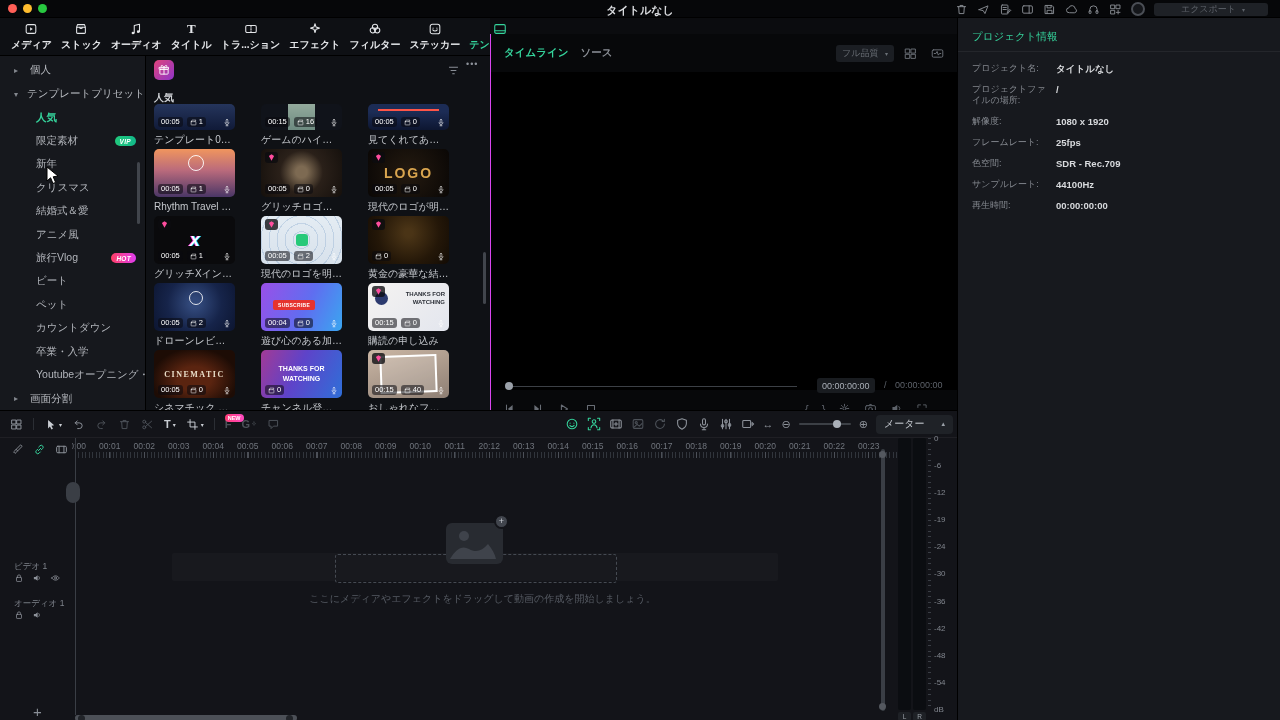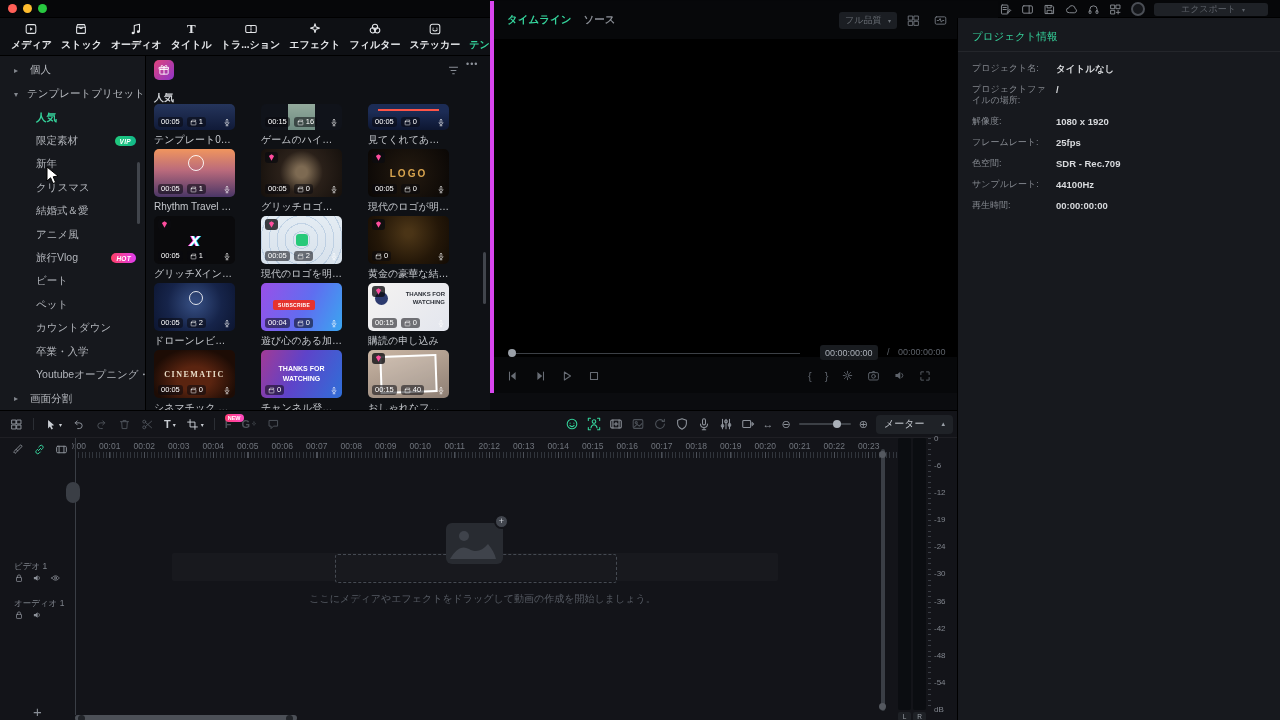--- a/index.html
+++ b/index.html
@@ -57,42 +57,42 @@
 .ttext{position:absolute;left:0;right:0;top:0;bottom:0;display:flex;align-items:center;justify-content:center;font-weight:700;color:#fff;text-align:center}
 .ttext:empty{display:none}
 .card:nth-child(1) .thumb{background:linear-gradient(180deg,#25355c,#101a38)}
 .card:nth-child(2) .thumb{background:linear-gradient(90deg,#10131a 0 33%,transparent 33% 67%,#10131a 67%),linear-gradient(180deg,#93aa9c,#6d8a80)}
 .card:nth-child(3) .thumb{background:linear-gradient(180deg,#1c2c55 0 30%,#0d1631)}
 .card:nth-child(3) .thumb::before{content:"";position:absolute;left:12%;right:12%;top:5px;height:2px;background:#ff5548}
 .card:nth-child(4) .thumb{background:linear-gradient(180deg,#f0955e 0%,#b96a7c 45%,#4a3666 100%)}
 .card:nth-child(4) .thumb::before{content:"";position:absolute;left:50%;top:6px;margin-left:-7px;width:14px;height:14px;border:1.5px solid rgba(255,255,255,.9);border-radius:50%}
 .card:nth-child(5) .thumb{background:radial-gradient(circle at 50% 48%,#7d6a52 0 12%,#2a2019 45%,#15100c)}
 .card:nth-child(6) .thumb{background:radial-gradient(circle at 50% 50%,#241a10,#0a0705)}
-.card:nth-child(6) .ttext{color:#d9a54f;font-size:10px;letter-spacing:2px}
+.card:nth-child(6) .ttext{color:#d9a54f;font-size:14px;letter-spacing:2px}
 .card:nth-child(7) .thumb{background:#0a0a0c}
 .card:nth-child(7) .ttext{font-size:15px;font-style:italic;text-shadow:1px 0 #22e0ff,-1px 0 #ff3de8}
 .card:nth-child(8) .thumb{background:repeating-radial-gradient(circle at 50% 50%,rgba(110,150,195,.28) 0 1px,transparent 1px 8px),linear-gradient(#e4ecf3,#d8e2ec)}
 .card:nth-child(8) .thumb::before{content:"";position:absolute;left:50%;top:50%;transform:translate(-50%,-50%);width:12px;height:12px;border-radius:3px;background:#27c979}
 .card:nth-child(9) .thumb{background:radial-gradient(circle at 50% 35%,#4a3416 0 8%,#241708 60%,#120b04)}
 .card:nth-child(10) .thumb{background:radial-gradient(circle at 50% 42%,#31487a 0 10%,#16244a 55%,#0c1530)}
 .card:nth-child(10) .thumb::before{content:"";position:absolute;left:50%;top:8px;margin-left:-6px;width:12px;height:12px;border:1.2px solid rgba(255,255,255,.85);border-radius:50%}
 .card:nth-child(11) .thumb{background:linear-gradient(115deg,#9a4fe8,#5f6ef0 55%,#3aa6f0)}
 .card:nth-child(11) .ttext{left:12px;right:auto;top:17px;bottom:auto;background:#e5332e;font-size:5px;padding:2px 5px;border-radius:2px;letter-spacing:.3px}
 .card:nth-child(12) .thumb{background:linear-gradient(135deg,#f5f3f1,#e3e6ee)}
 .card:nth-child(12) .thumb::before{content:"";position:absolute;left:7px;top:9px;width:13px;height:13px;border-radius:50%;background:#2c3a6e}
 .card:nth-child(12) .ttext{left:auto;right:4px;top:8px;bottom:auto;width:46px;color:#2c3038;font-size:6px;line-height:1.3;justify-content:flex-end;text-align:right}
 .card:nth-child(13) .thumb{background:radial-gradient(ellipse at 50% 60%,#5a2410 0 30%,#1d0c05 75%)}
 .card:nth-child(13) .ttext{font-family:"Liberation Serif",serif;font-size:8px;color:#eadfca;letter-spacing:1.5px}
 .card:nth-child(14) .thumb{background:linear-gradient(115deg,#a23a96 0%,#5e43c9 45%,#2f6fd8 100%)}
 .card:nth-child(14) .ttext{font-size:7px;line-height:1.4;padding:0 10px}
 .card:nth-child(15) .thumb{background:linear-gradient(160deg,#cbb7a5,#8e7f74)}
 .card:nth-child(15) .thumb::before{content:"";position:absolute;left:12px;right:12px;top:5px;bottom:5px;border:2px solid #fff;background:rgba(255,255,255,.18);transform:rotate(-2deg)}
 #libscroll{position:absolute;right:4px;top:196px;width:3px;height:52px;border-radius:2px;background:#41454c}
 
-#preview{position:absolute;left:490px;top:1px;width:508px;height:392px;background:#07080a;border-left:4px solid #d946ef}
+#preview{position:absolute;left:490px;top:34px;width:508px;height:392px;background:#07080a;border-left:1px solid #d946ef}
 #pvtabs{position:absolute;left:13px;top:12px;display:flex;gap:12px;font-size:10.5px;font-weight:700}
 #pvtabs .pvtab{color:#8a8e95}
 #pvtabs .pvtab.active{color:#35d49c}
 #quality{position:absolute;left:345px;top:11px;width:58px;height:17px;background:#1b1e23;border-radius:3px;display:flex;align-items:center;justify-content:space-between;padding:0 6px;font-size:9px;color:#6b7077}
 .pvhico{position:absolute;top:13px;color:#6b7077}
 #viewer{position:absolute;left:0;top:38px;width:467px;height:318px;background:#000}
 #scrubline{position:absolute;left:18px;top:352px;width:288px;height:1px;background:#3c4046}
 #scrubdot{position:absolute;left:14px;top:348px;width:8px;height:8px;border-radius:50%;background:#9aa0a8}
 #tcbox{position:absolute;left:326px;top:344px;height:15px;background:#191c20;border-radius:3px;padding:0 5px;display:flex;align-items:center;font-size:9px;color:#aab0b8}
 #tcsep{position:absolute;left:393px;top:346px;font-size:9px;color:#5d626a}

